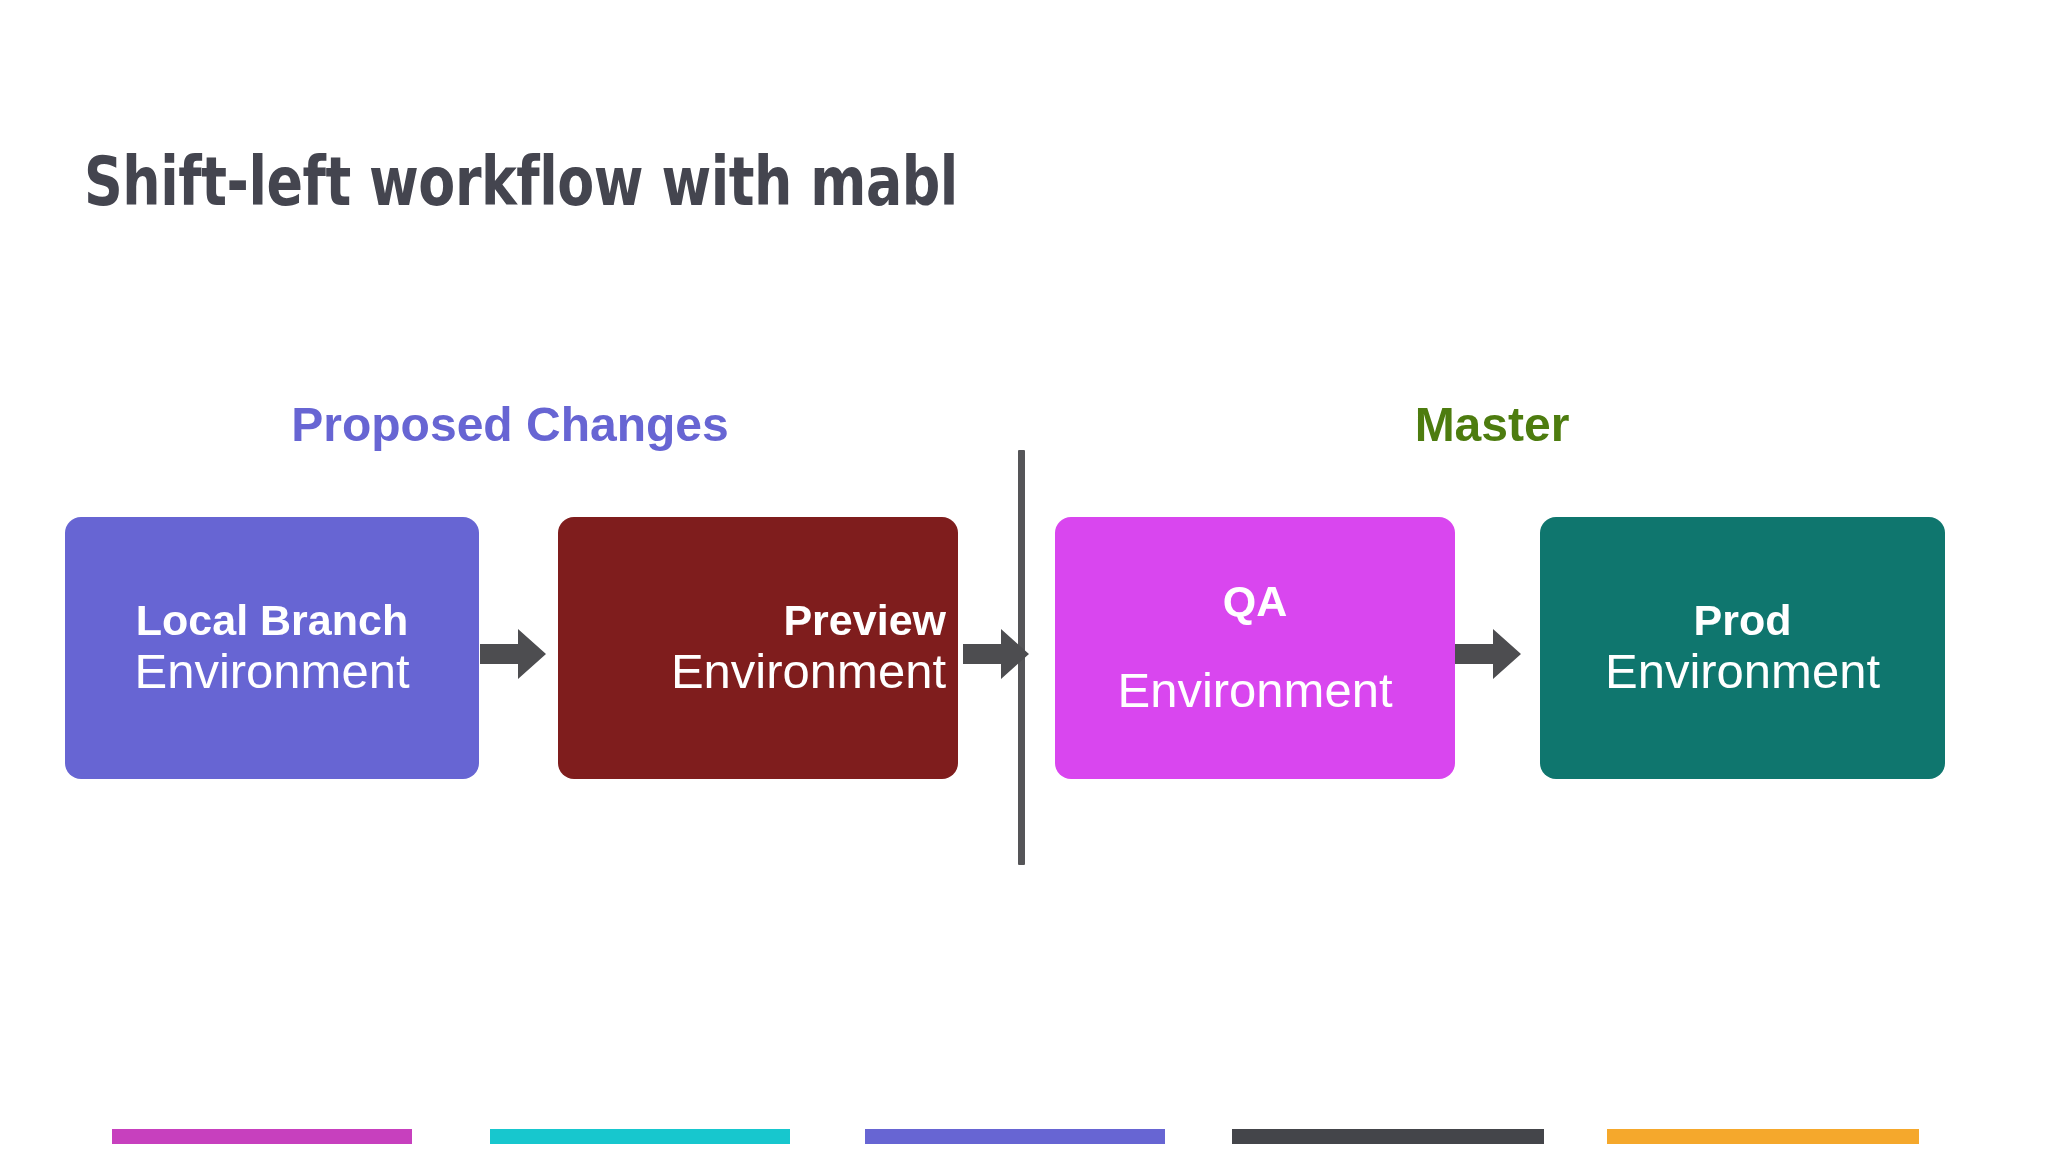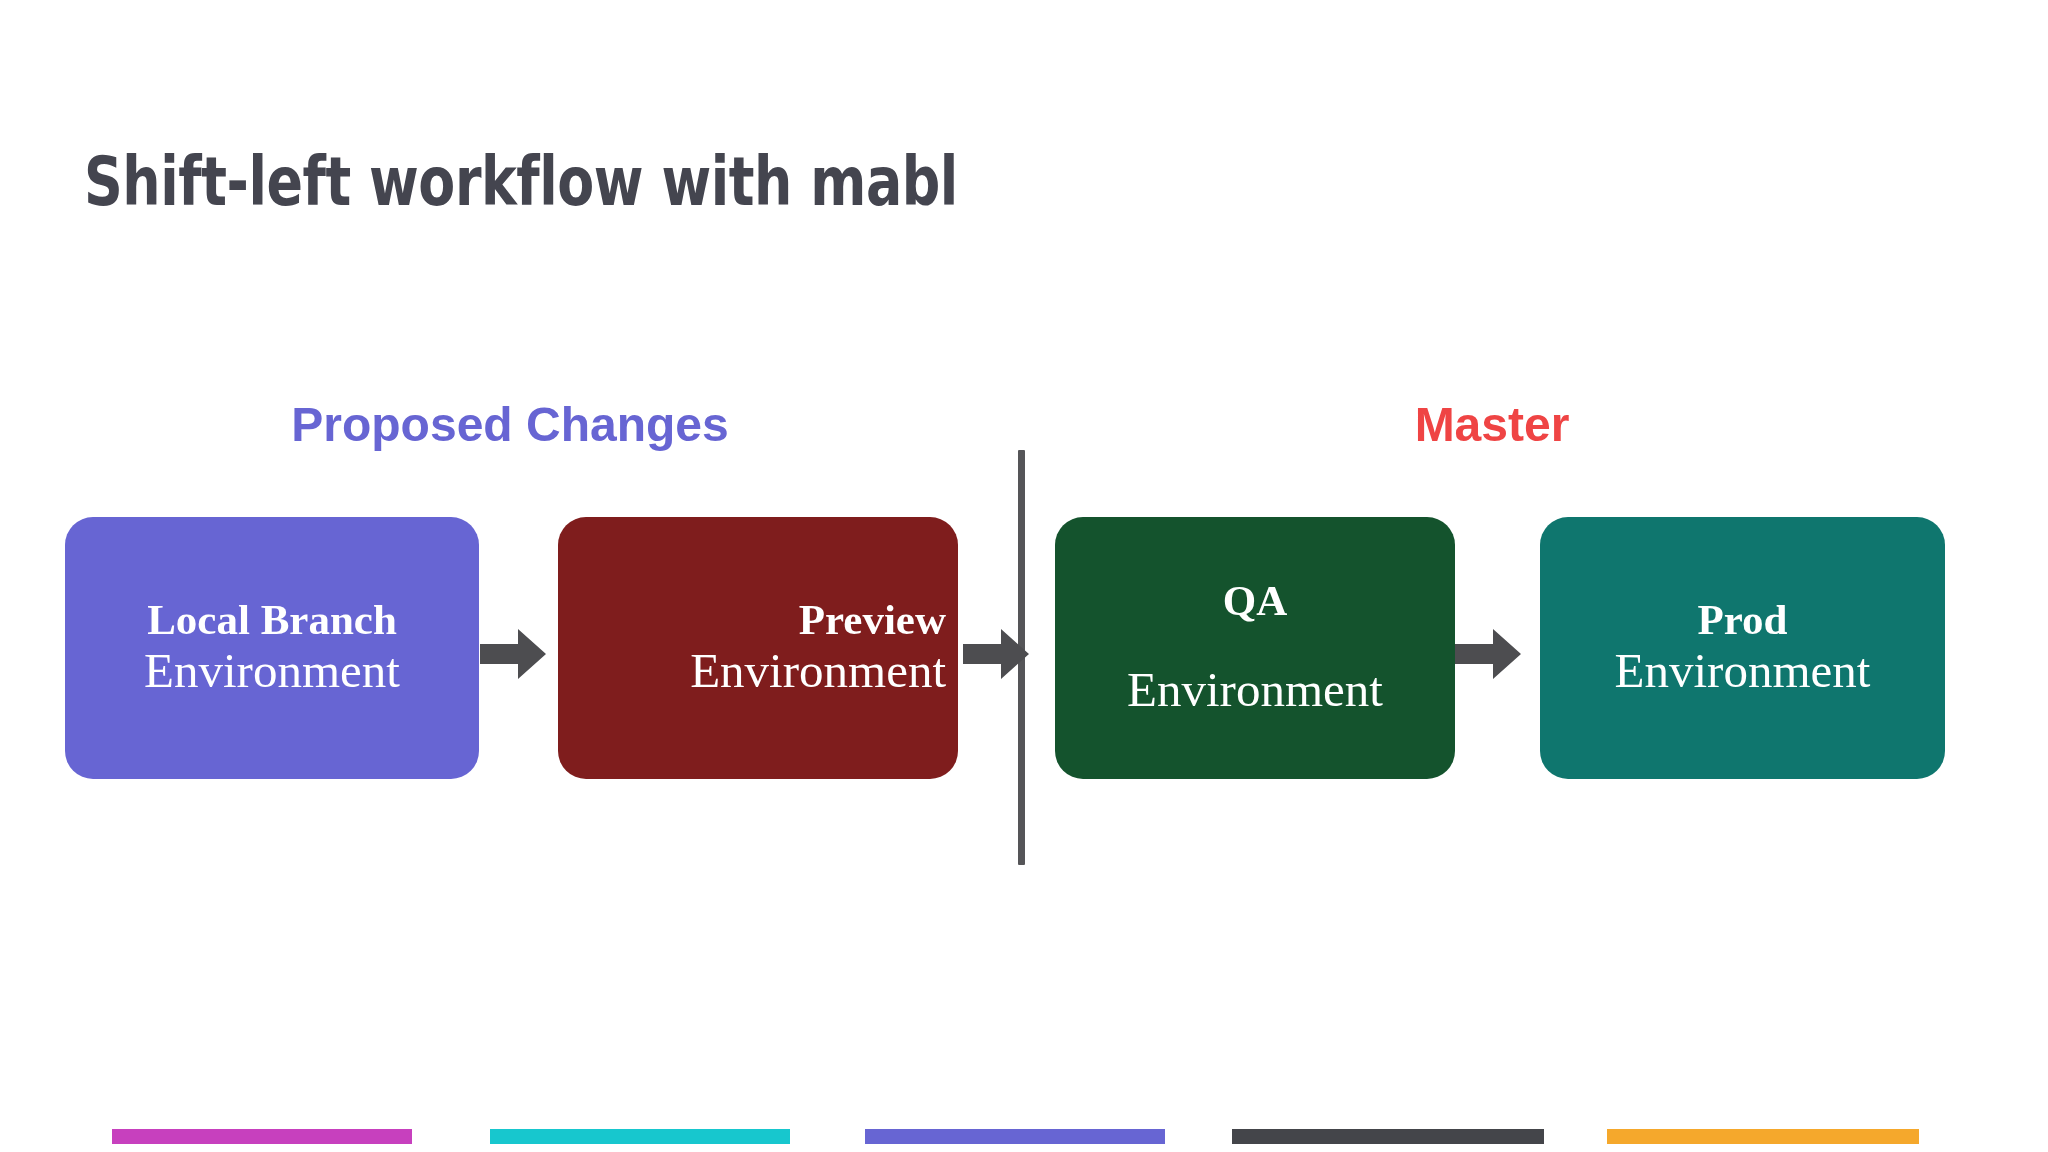--- a/index.html
+++ b/index.html
@@ -70,29 +70,28 @@
     height: 415px;
     background: #555558;
     border-radius: 1px;
   }
 
   
   .stage-box {
     position: absolute;
     top: 473px;
     height: 262px;
-    border-radius: 28px;
+    border-radius: 16px;
     display: flex;
     flex-direction: column;
     align-items: center;
     justify-content: center;
     color: #ffffff;
     box-sizing: border-box;
     padding: 0 12px;
-    font-family: Liberation Serif, serif;
   }
   .stage-box .stage-title {
     font-size: 43px;
     font-weight: bold;
     line-height: 1.08;
     white-space: nowrap;
   }
   .stage-box .stage-sub {
     font-size: 49px;
     font-weight: normal;
@@ -138,35 +137,35 @@
 </style>
 </head>
 <body>
 
 <div id="slide" style="background: rgb(255, 255, 255);">
 
   <div class="slide-title">Shift-left workflow with mabl</div>
 
   <div class="group-label proposed" style="color: rgb(103, 101, 211);">Proposed Changes</div>
 
-  <div class="group-label master" style="color: #ef4444;">Master</div>
+  <div class="group-label master" style="color: #4d7c0f;">Master</div>
 
   <div class="divider" style="background: rgb(85, 85, 88);"></div>
 
   <div class="stage-box box-0" style="background: rgb(103, 101, 211);">
     <div class="stage-title">Local Branch</div>
     <div class="stage-sub">Environment</div>
   </div>
 
   <div class="stage-box box-1" style="background: #7f1d1d; align-items: flex-end;">
     <div class="stage-title">Preview</div>
     <div class="stage-sub">Environment</div>
   </div>
 
-  <div class="stage-box box-2" style="background: #14532d; gap: 38px;">
+  <div class="stage-box box-2" style="background: #d946ef; gap: 38px;">
     <div class="stage-title">QA</div>
     <div class="stage-sub">Environment</div>
   </div>
 
   <div class="stage-box box-3" style="background: #0f766e;">
     <div class="stage-title">Prod</div>
     <div class="stage-sub">Environment</div>
   </div>
 
   <div class="arrow a-0">

